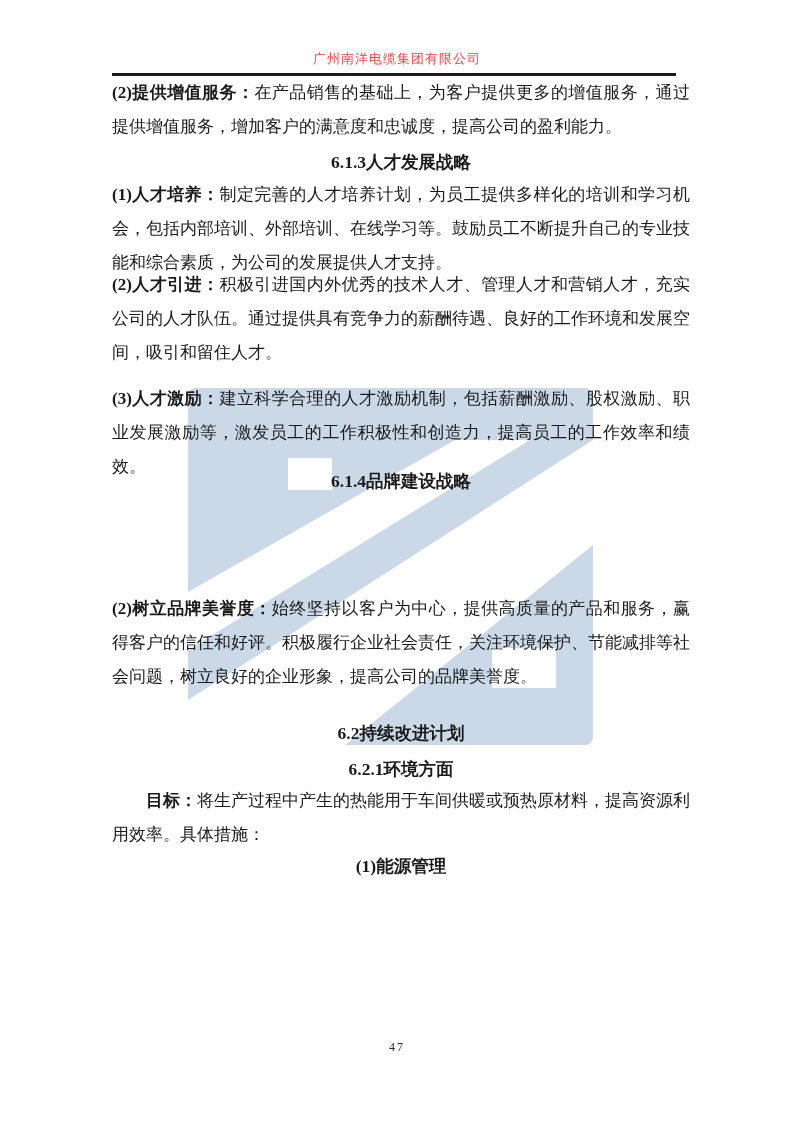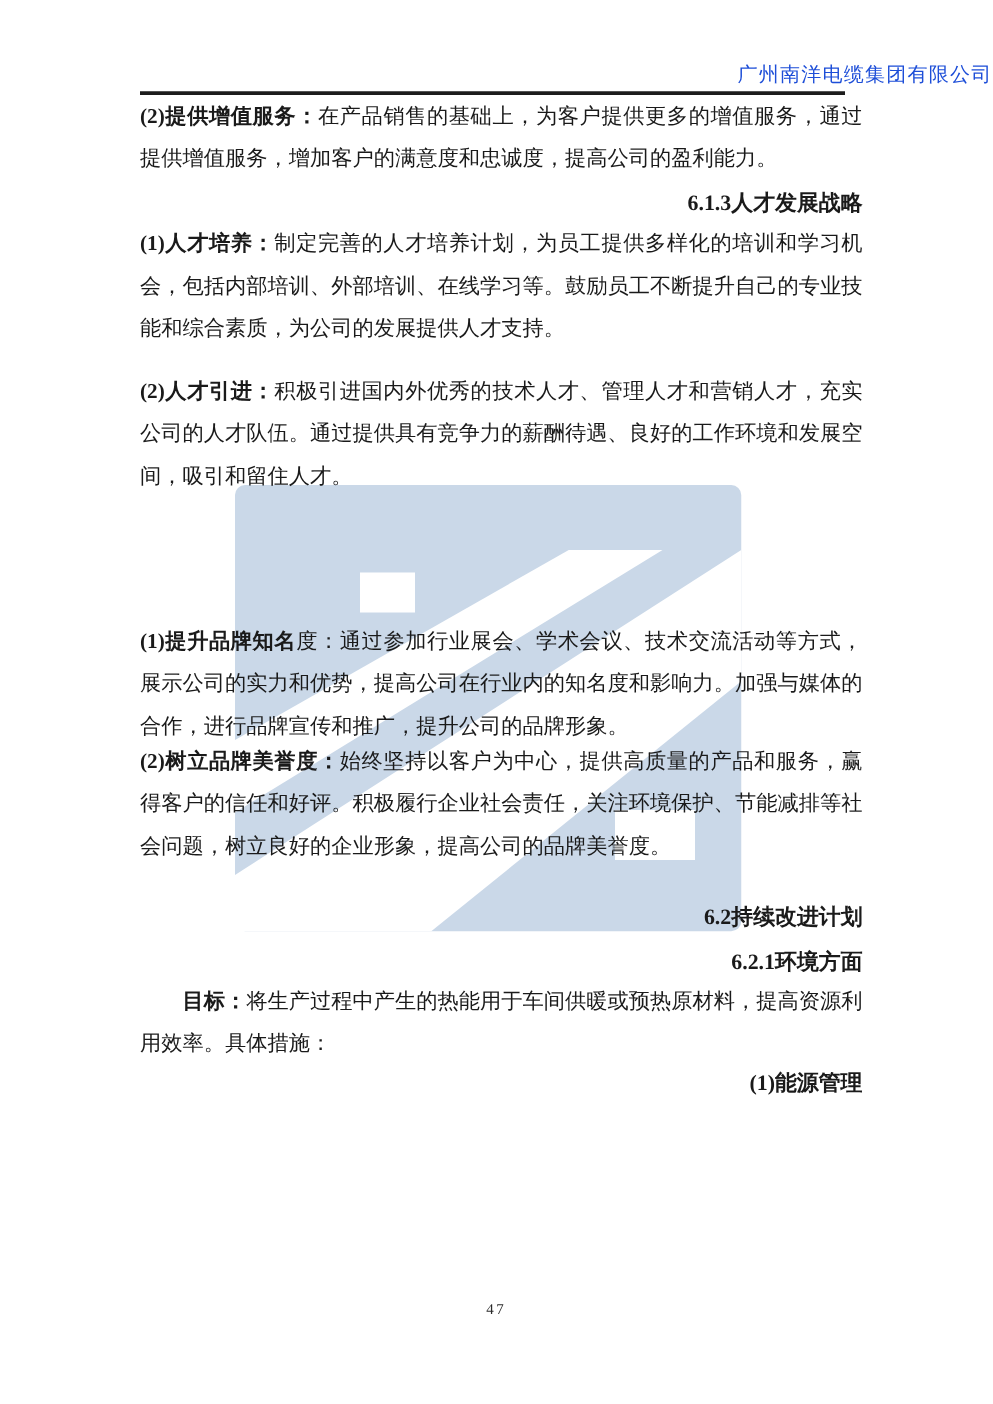--- a/index.html
+++ b/index.html
@@ -17,43 +17,43 @@
   }
   
   #watermark{
     position:absolute;left:0;top:0;width:794px;height:1123px;
     z-index:0;pointer-events:none;
   }
   .layer{position:absolute;left:0;top:0;width:794px;height:1123px;z-index:1;}
 
   .doc-header{
     position:absolute;left:0;right:0;top:50px;
-    text-align:right;
-    font-size:16px;letter-spacing:1px;
-    color:#1d4ed8;
+    text-align:center;
+    font-size:13px;letter-spacing:1px;
+    color:#ef4444;
   }
   .header-rule{
     position:absolute;left:112px;top:73px;width:564px;height:3px;
     background:#1c1c1c;
   }
   .doc-footer{
     position:absolute;left:0;right:0;top:1040px;
     text-align:center;
     font-size:12px;color:#2a2a2a;letter-spacing:2px;
   }
 
   .blk{
     position:absolute;left:112px;width:578px;
     font-size:17px;line-height:34px;
     text-align:justify;
   }
   .para b{font-weight:bold;margin-top:48px;}
   .heading{
     font-weight:bold;font-size:17.5px;
-    text-align:right;
+    text-align:center;
   }
   .indent{text-indent:34px;}
 </style>
 </head>
 <body>
 
 <div id="page">
 
   <svg id="watermark" viewBox="0 0 794 1123" xmlns="http://www.w3.org/2000/svg">
     <rect x="188" y="388" width="405" height="357" rx="8" fill="#cad8e8"></rect>
@@ -72,29 +72,30 @@
     <div class="blk para" style="top:76px">
       <b>(2)提供增值服务：</b><span>在产品销售的基础上，为客户提供更多的增值服务，通过提供增值服务，增加客户的满意度和忠诚度，提高公司的盈利能力。</span>
     </div>
 
     <div class="blk heading" style="top:145px">6.1.3人才发展战略</div>
 
     <div class="blk para" style="top:178px">
       <b>(1)人才培养：</b><span>制定完善的人才培养计划，为员工提供多样化的培训和学习机会，包括内部培训、外部培训、在线学习等。鼓励员工不断提升自己的专业技能和综合素质，为公司的发展提供人才支持。</span>
     </div>
 
-    <div class="blk para" style="top:296px">
+    <div class="blk para" style="top:268px">
       <b>(2)人才引进：</b><span>积极引进国内外优秀的技术人才、管理人才和营销人才，充实公司的人才队伍。通过提供具有竞争力的薪酬待遇、良好的工作环境和发展空间，吸引和留住人才。</span>
     </div>
 
+    <div class="blk para" style="top:382px">
+      <b>(3)人才激励：</b><span>建立科学合理的人才激励机制，包括薪酬激励、股权激励、职业发展激励等，激发员工的工作积极性和创造力，提高员工的工作效率和绩效。</span>
+    </div>
 
+    <div class="blk heading" style="top:464px">6.1.4品牌建设战略</div>
 
-    <div class="blk para" style="top:496px">
-      <b>(1)提升品牌知名</b><span>度：通过参加行业展会、学术会议、技术交流活动等方式，展示公司的实力和优势，提高公司在行业内的知名度和影响力。加强与媒体的合作，进行品牌宣传和推广，提升公司的品牌形象。</span>
-    </div>
 
     <div class="blk para" style="top:592px">
       <b>(2)树立品牌美誉度：</b><span>始终坚持以客户为中心，提供高质量的产品和服务，赢得客户的信任和好评。积极履行企业社会责任，关注环境保护、节能减排等社会问题，树立良好的企业形象，提高公司的品牌美誉度。</span>
     </div>
 
     <div class="blk heading" style="top:716px">6.2持续改进计划</div>
 
     <div class="blk heading" style="top:752px">6.2.1环境方面</div>
 
     <div class="blk para indent" style="top:784px">

